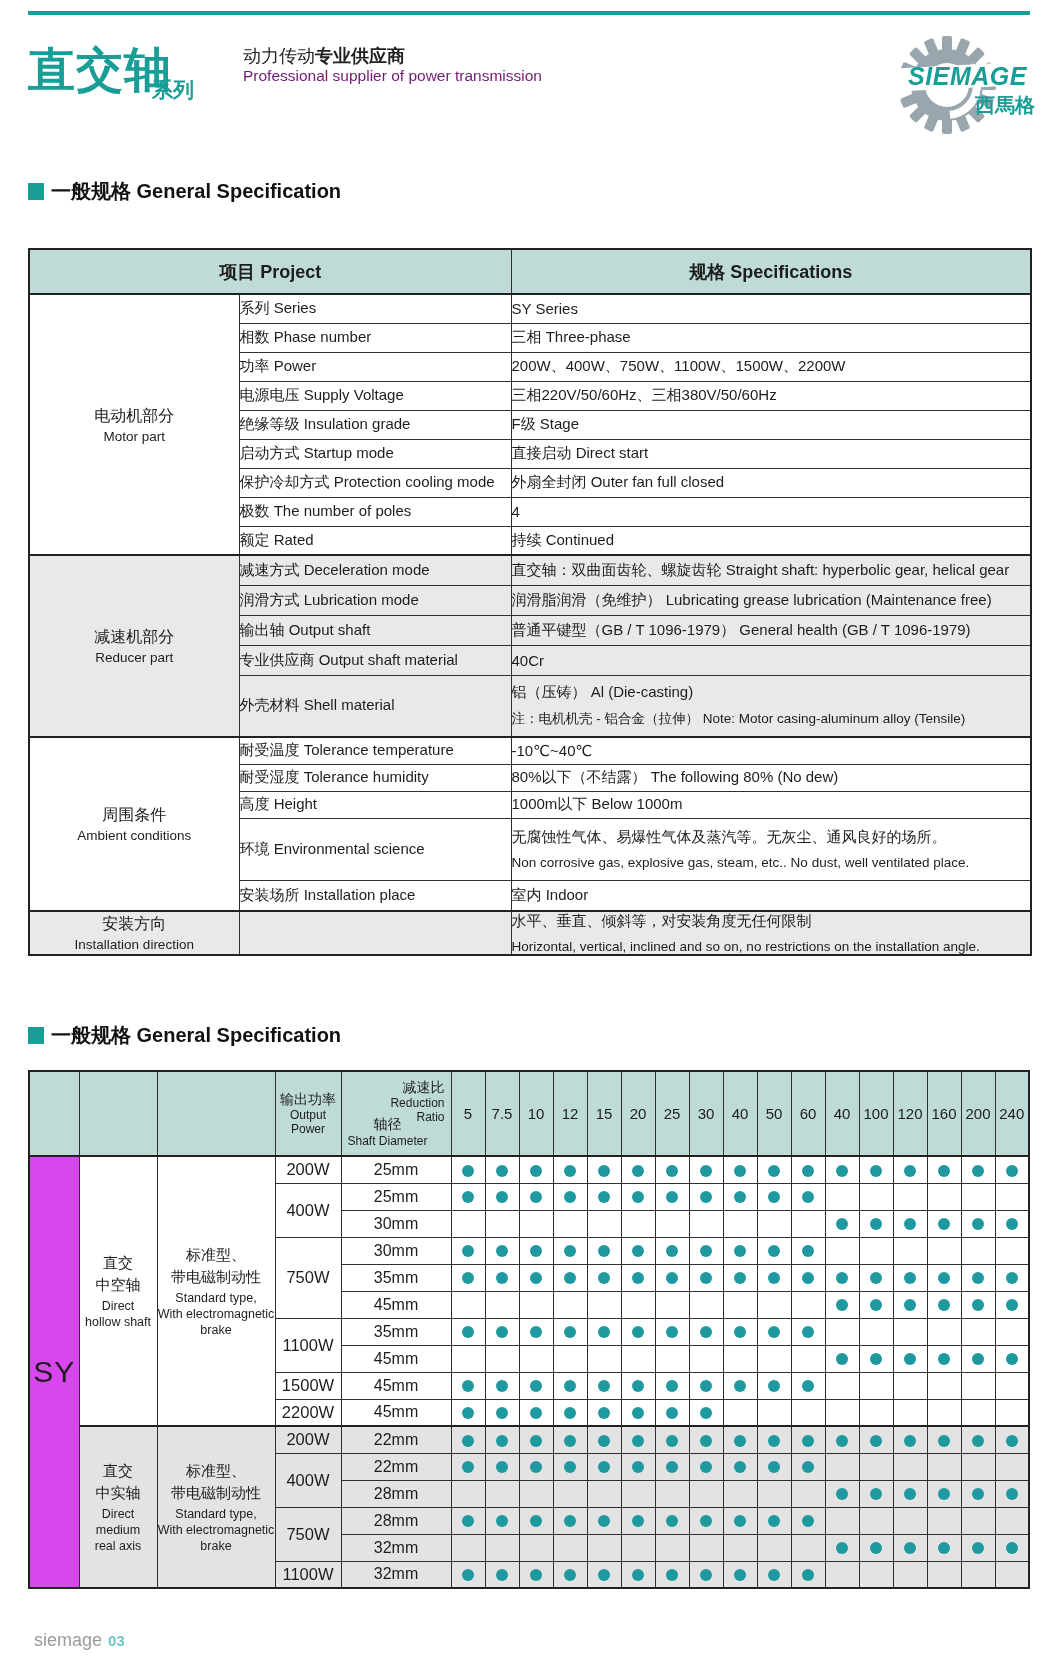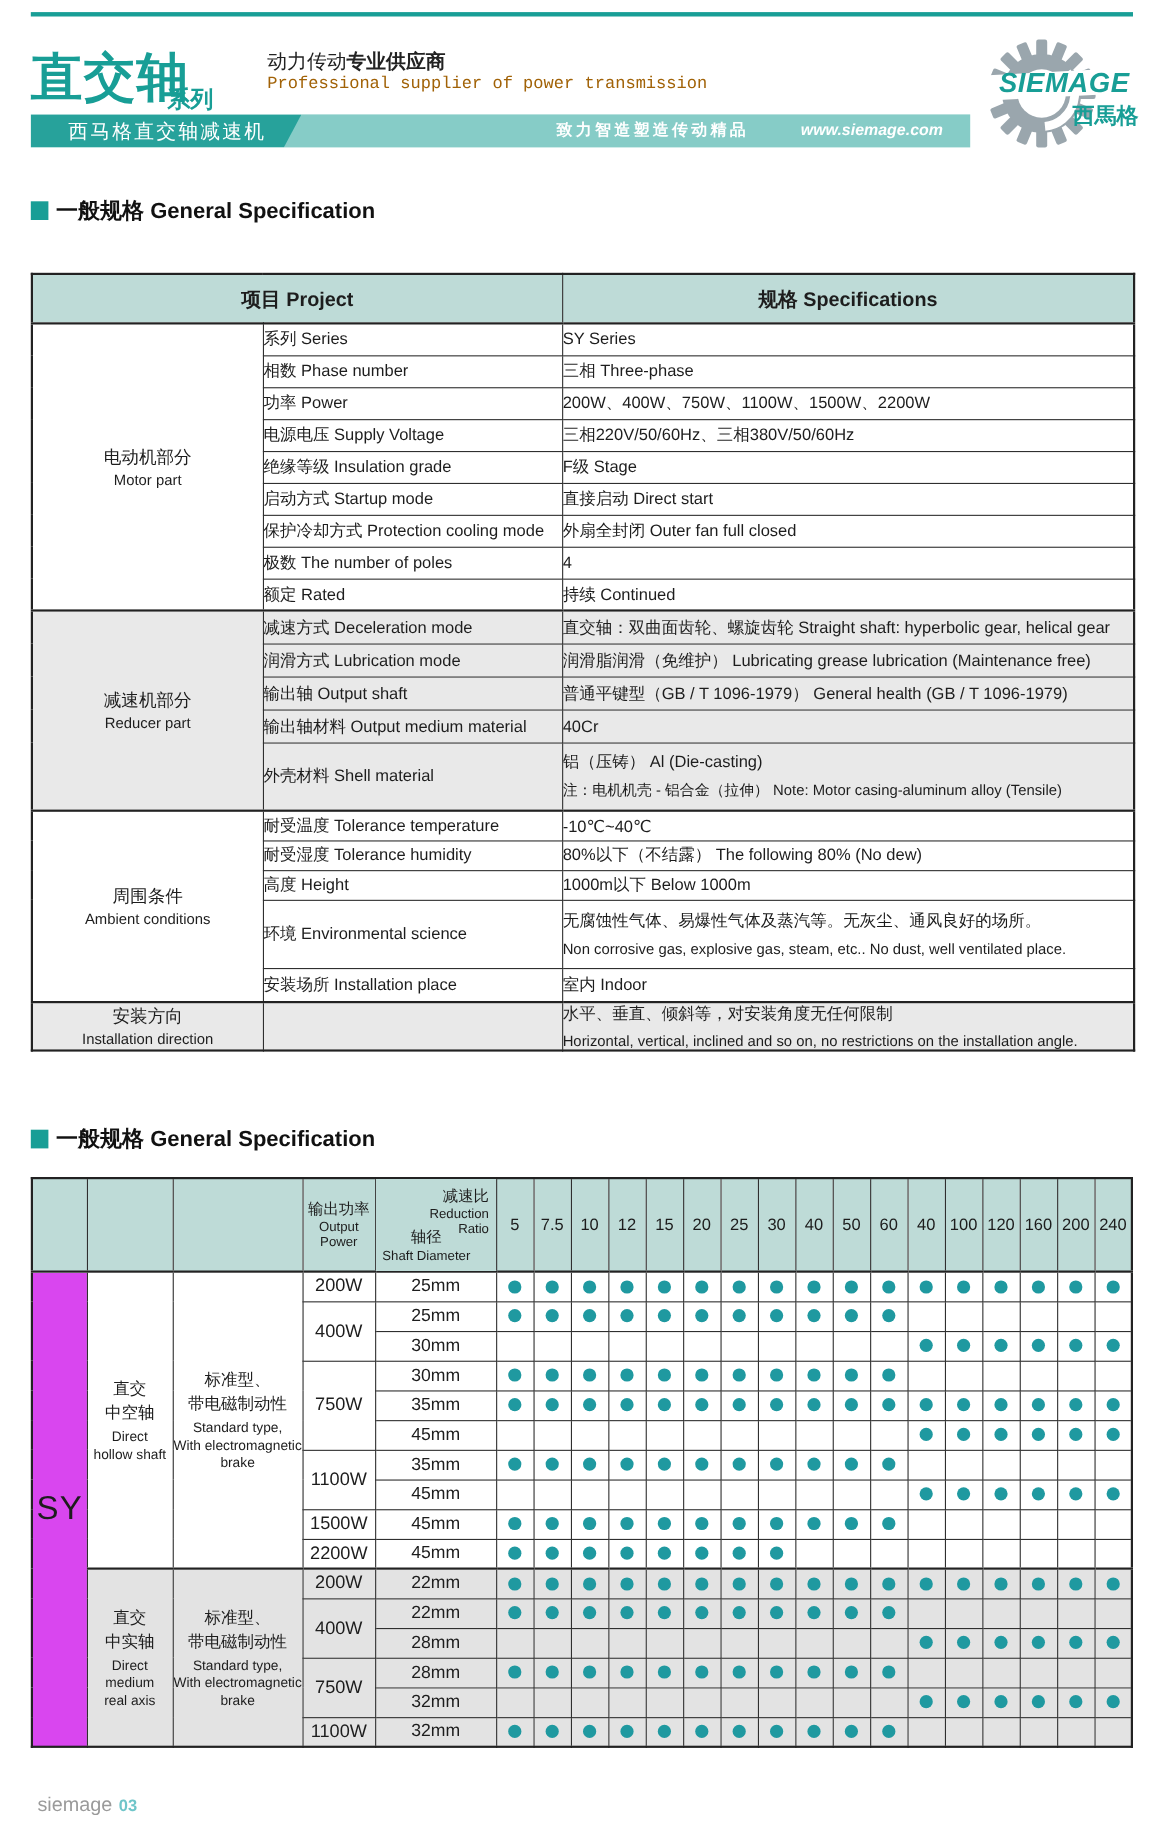--- a/index.html
+++ b/index.html
@@ -12,21 +12,21 @@
     --thead:#bedbd7; --shade:#e9e9e9; --mshade:#e3e3e3; --dot:#1f99a0; --gear:#9aa6ad;
     --line:#2f2f2f; --thick:#222;
   }
   .abs{position:absolute;}
   
   #top-rule{left:28px;top:11px;width:1002px;height:4px;background:var(--accent);}
   #series-title{left:28px;top:46px;font-size:47px;font-weight:900;color:var(--accent);letter-spacing:1px;line-height:1;}
   #series-suffix{left:152px;top:76px;font-size:21px;font-weight:bold;color:var(--accent);}
   #tagline-zh{left:243px;top:44px;font-size:18px;color:#222;}
   #tagline-zh .b{font-weight:bold;}
-  #tagline-en{left:243px;top:67px;font-size:15.5px;color:#a16207;font-family:Liberation Mono, monospace;}
+  #tagline-en{left:243px;top:67px;font-size:15.5px;color:#701a75;}
   #banner{left:28px;top:104px;width:854px;height:30px;background:var(--banner-light);}
   #banner-dark{position:absolute;left:0;top:0;width:246px;height:30px;background:var(--banner-dark);
     clip-path:polygon(0 0,246px 0,230px 100%,0 100%);}
   #banner-left-text{position:absolute;left:34px;top:0;height:30px;line-height:30px;color:#fff;font-size:18px;letter-spacing:2px;}
   #banner-slogan{position:absolute;left:478px;top:0;height:30px;line-height:31px;color:#fff;font-size:14.5px;font-weight:bold;letter-spacing:3px;}
   #banner-url{position:absolute;left:700px;top:0;height:30px;line-height:30px;color:#fff;font-size:14.5px;font-weight:bold;font-style:italic;}
   #logo{left:870px;top:26px;width:185px;height:115px;}
   #logo svg{position:absolute;left:22px;top:4px;}
   #logo-band{position:absolute;left:2px;top:39px;width:182px;height:23px;background:#fff;transform:rotate(-3deg);}
   #logo-text{position:absolute;left:10px;top:36px;width:175px;text-align:center;font-size:25px;font-weight:900;font-style:italic;color:var(--accent);letter-spacing:.5px;}
@@ -81,26 +81,20 @@
 
 <div id="page">
 
   <div class="abs" id="top-rule"></div>
 
   <div class="abs" id="series-title">直交轴</div>
   <div class="abs" id="series-suffix">系列</div>
   <div class="abs" id="tagline-zh"><span>动力传动</span><span class="b">专业供应商</span></div>
   <div class="abs" id="tagline-en">Professional supplier of power transmission</div>
 
-  <div class="abs" id="banner">
-    <div id="banner-dark"></div>
-    <div id="banner-left-text">西马格直交轴减速机</div>
-    <div id="banner-slogan">致力智造塑造传动精品</div>
-    <div id="banner-url">www.siemage.com</div>
-  </div>
 
   <div class="abs" id="logo">
     <svg width="110" height="110" viewBox="0 0 110 110">
       <g fill="#9aa6ad">
         <rect x="50" y="6" width="10" height="98" rx="2"></rect>
         <rect x="50" y="6" width="10" height="98" rx="2" transform="rotate(22.5 55 55)"></rect>
         <rect x="50" y="6" width="10" height="98" rx="2" transform="rotate(45 55 55)"></rect>
         <rect x="50" y="6" width="10" height="98" rx="2" transform="rotate(67.5 55 55)"></rect>
         <rect x="50" y="6" width="10" height="98" rx="2" transform="rotate(90 55 55)"></rect>
         <rect x="50" y="6" width="10" height="98" rx="2" transform="rotate(112.5 55 55)"></rect>
@@ -183,21 +177,21 @@
           </tr>
           <tr class="shaded" style="height: 30px;">
             <td class="item">润滑方式 Lubrication mode</td>
             <td class="specv">润滑脂润滑（免维护） Lubricating grease lubrication (Maintenance free)</td>
           </tr>
           <tr class="shaded" style="height: 30px;">
             <td class="item">输出轴 Output shaft</td>
             <td class="specv">普通平键型（GB / T 1096-1979） General health (GB / T 1096-1979)</td>
           </tr>
           <tr class="shaded" style="height: 30px;">
-            <td class="item">输出轴材料 Output medium material</td>
+            <td class="item">专业供应商 Output shaft material</td>
             <td class="specv">40Cr</td>
           </tr>
           <tr class="shaded" style="height: 62px;">
             <td class="item">外壳材料 Shell material</td>
             <td class="specv">
               <div class="l1">铝（压铸） Al (Die-casting)</div>
               <div class="l2">注：电机机壳 - 铝合金（拉伸） Note: Motor casing-aluminum alloy (Tensile)</div>
             </td>
           </tr>
           <tr class="group-start" style="height: 27px;">

